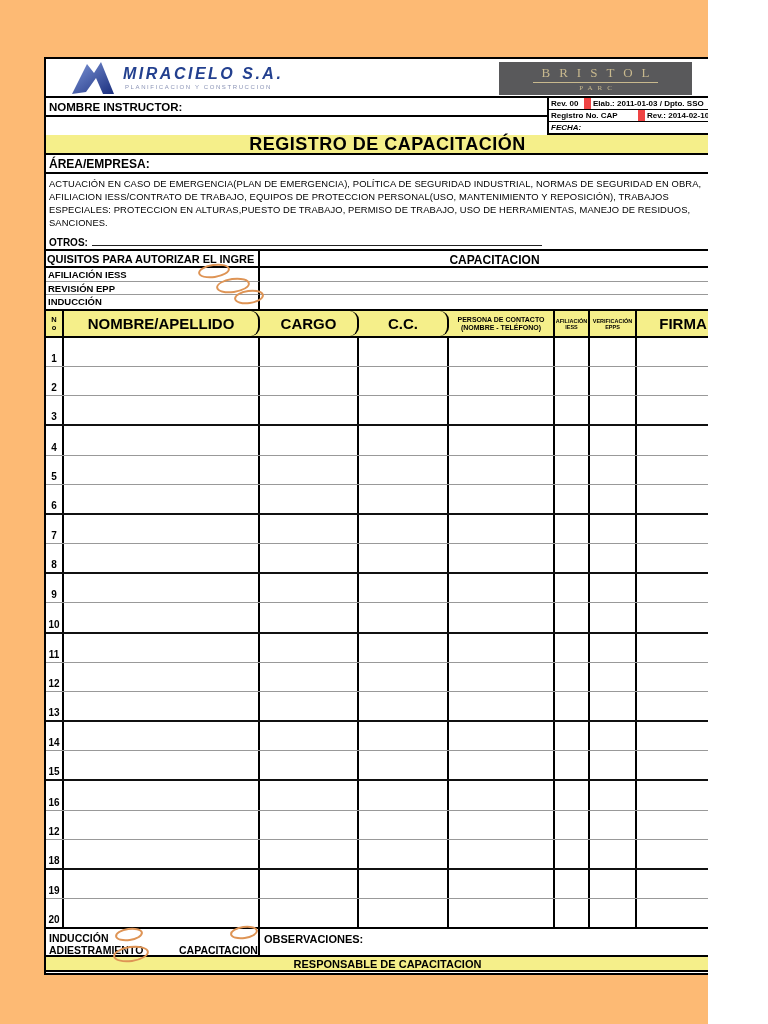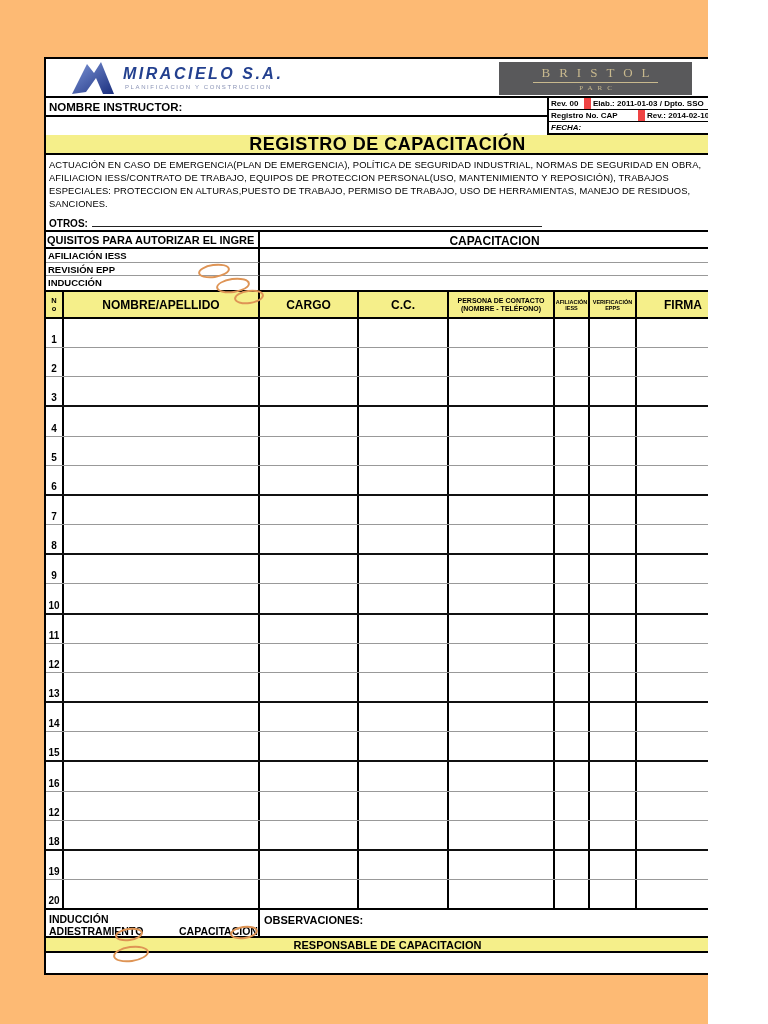--- a/index.html
+++ b/index.html
@@ -52,21 +52,21 @@
   .req-obs { border-bottom:1px solid #999; }
   .req-item.last, .req-obs.last { border-bottom:none; }
 
   
   .grid-cols { display:grid; grid-template-columns:18px 196px 99px 90px 106px 35px 47px 1fr; }
   .thead { height:29px; background:var(--band-yellow); border-top:2px solid #000; border-bottom:2px solid #000; }
   .th { border-right:2px solid #000; display:flex; flex-direction:column; align-items:center; justify-content:center;
         font-weight:bold; text-align:center; }
   .th:last-child { border-right:none; }
   .th-no { font-size:7.5px; line-height:8px; }
-  .th-main { font-size:12px; }
+  .th-main { font-size:15px;border-radius:9px; }
   .th-sub2 { font-size:7px; line-height:8px; }
   .th-tiny { font-size:5.5px; line-height:6px; }
   .tbody { height:589px; display:flex; flex-direction:column; }
   .trow { flex:1; border-bottom:1px solid #999; }
   .trow.thick { border-bottom:2px solid #111; }
   .trow:last-child { border-bottom:none; }
   .tcell { border-right:2px solid #000; height:100%; }
   .tcell:last-child { border-right:none; }
   .tcell.col-no { display:flex; align-items:flex-end; justify-content:center; font-weight:bold; font-size:10px; padding-bottom:2px; }
 
@@ -123,20 +123,21 @@
           <div class="rev-cell">Rev.: 2014-02-10</div>
         </div>
         <div class="rev-row">
           <div class="rev-cell">FECHA:</div>
         </div>
       </div>
     </div>
 
     <div class="title-band">REGISTRO DE CAPACITACIÓN</div>
 
+    <div class="area-row">ÁREA/EMPRESA:</div>
 
     <div class="topics">ACTUACIÓN EN CASO DE EMERGENCIA(PLAN DE EMERGENCIA), POLÍTICA DE SEGURIDAD INDUSTRIAL, NORMAS DE SEGURIDAD EN OBRA, AFILIACION IESS/CONTRATO DE TRABAJO, EQUIPOS DE PROTECCION PERSONAL(USO, MANTENIMIENTO Y REPOSICIÓN), TRABAJOS ESPECIALES: PROTECCION EN ALTURAS,PUESTO DE TRABAJO, PERMISO DE TRABAJO, USO DE HERRAMIENTAS, MANEJO DE RESIDUOS, SANCIONES.</div>
 
     <div class="otros-row">
       <span>OTROS:</span><span class="otros-line"></span>
     </div>
 
     <div class="req">
       <div class="req-h-left">QUISITOS PARA AUTORIZAR EL INGRE</div>
       <div class="req-h-right">CAPACITACION</div>

